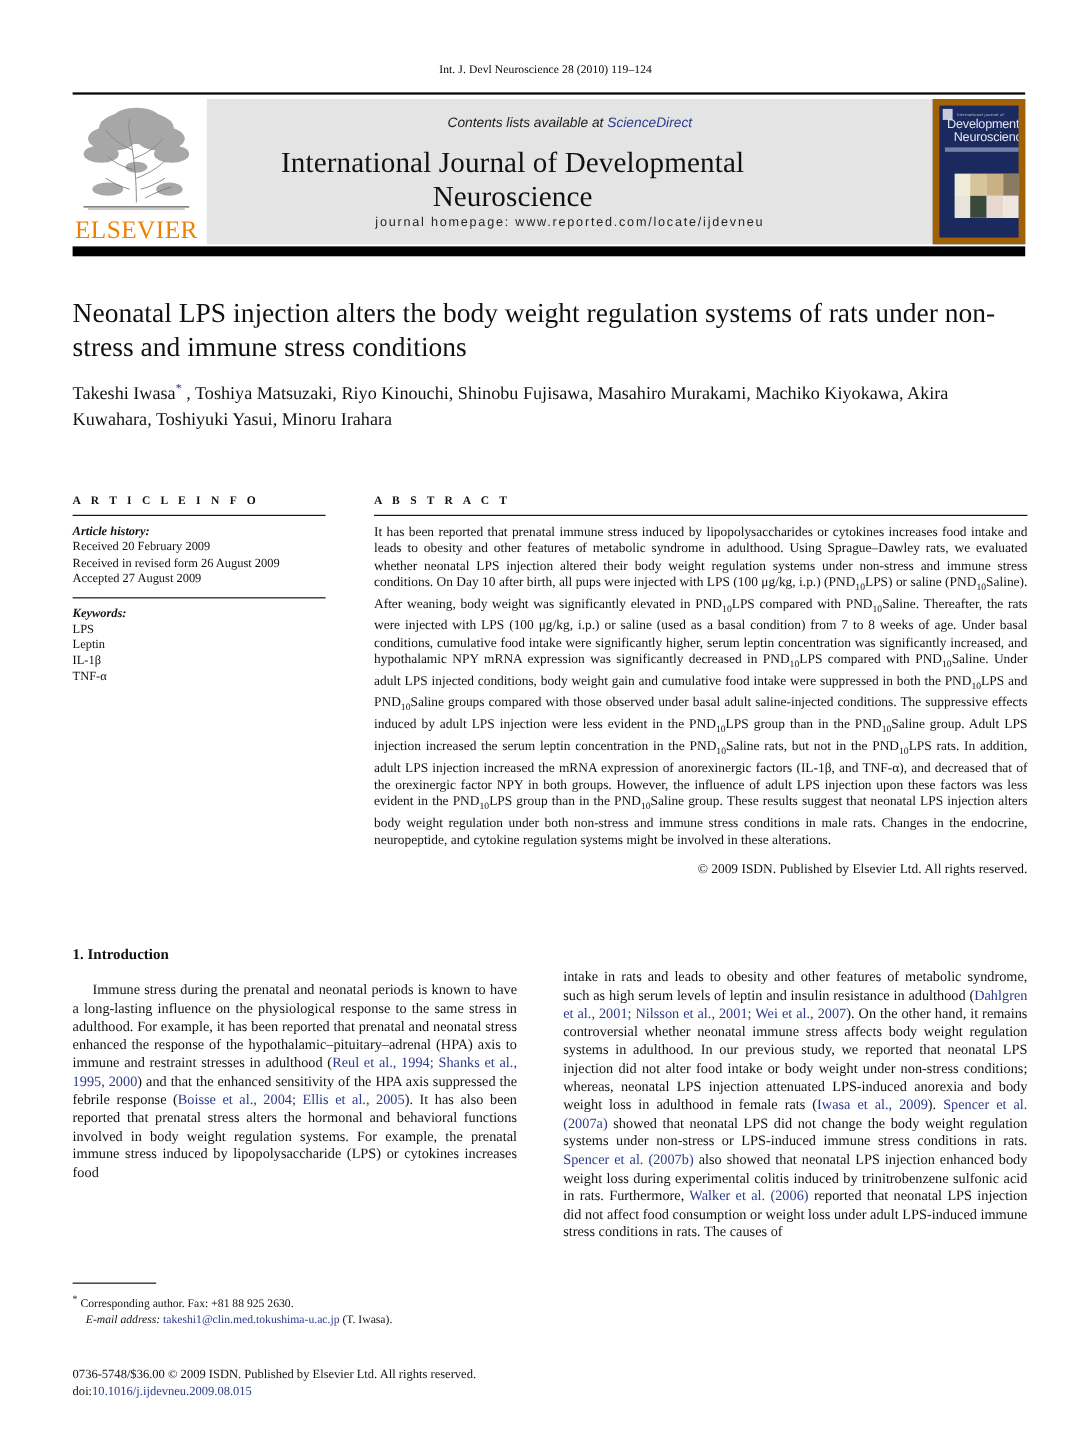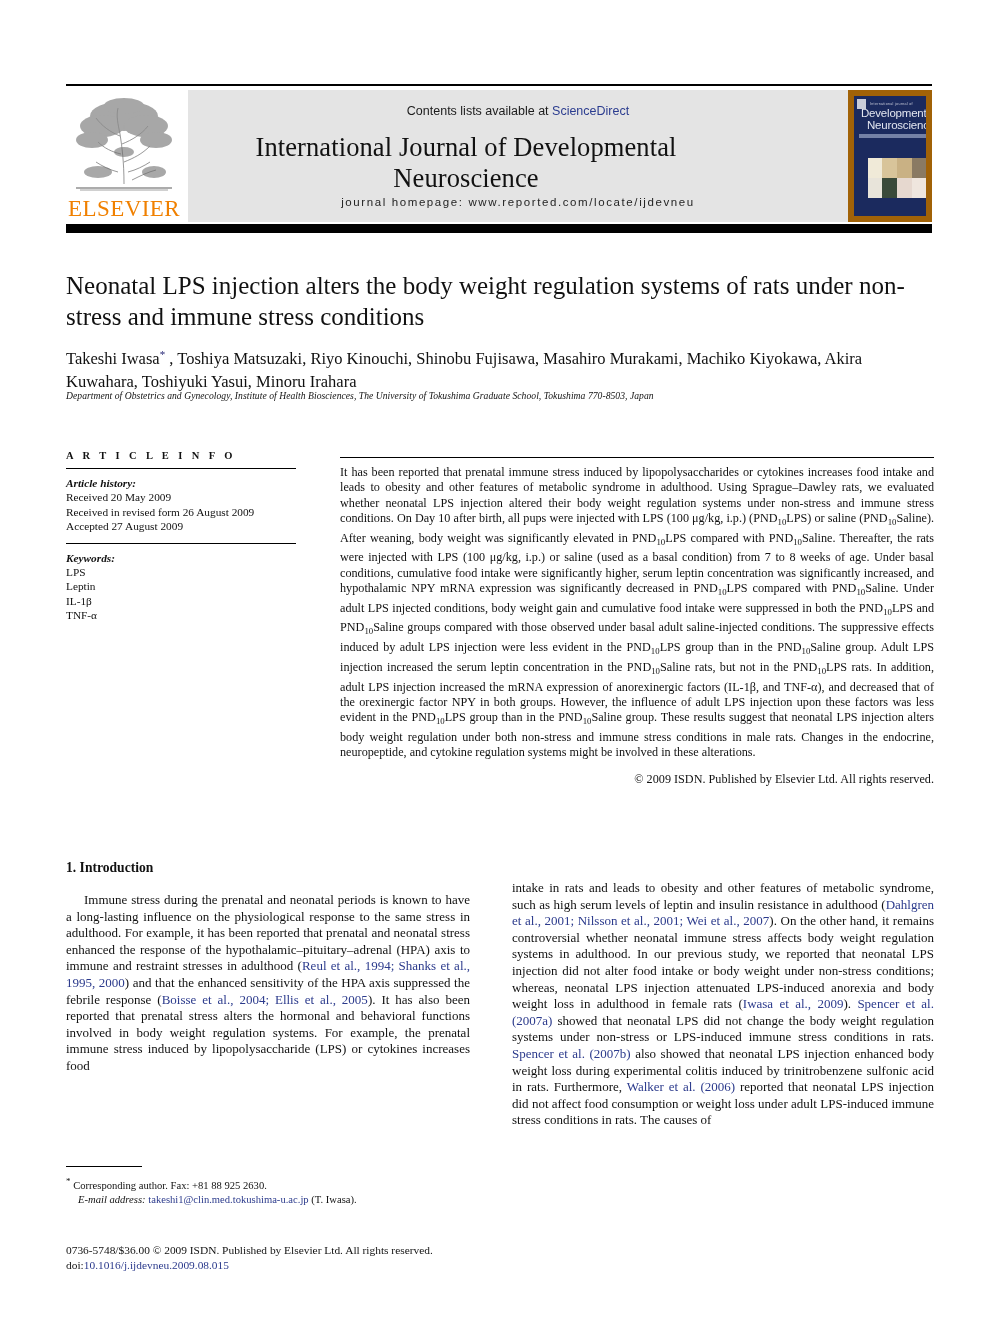--- a/index.html
+++ b/index.html
@@ -80,20 +80,21 @@
     background: #e4e4e4;
   }
   .banner-contents {
     position: absolute;
     left: 0; top: 14px;
     width: 660px;
     text-align: center;
     font-family: "Liberation Sans", sans-serif;
     font-size: 12.5px;
     color: #1b1b1b;
+    font-style: italic;
   }
   .banner-contents .sd-link {
     color: #2b3c8f;
   }
   .banner-title {
     position: absolute;
     left: 0; top: 42px;
     width: 556px;
     text-align: center;
     font-family: "Liberation Serif", serif;
@@ -319,20 +320,21 @@
     line-height: 15px;
     color: #111;
   }
   .doi-link { color: #2b3a8c; }
 </style>
 </head>
 <body>
 
 <div class="page">
 
+  <div class="running-head">Int. J. Devl Neuroscience 28 (2010) 119–124</div>
 
   <div class="masthead">
     <div class="masthead-inner">
 
       <div class="elsevier-logo">
         <div class="tree-box">
           <svg width="108" height="100" viewBox="0 0 108 100" xmlns="http://www.w3.org/2000/svg">
             <g stroke="#6b6b6b" stroke-width="0.7" fill="none">
               <path d="M54 92 C54 70 52 55 50 42 C48 32 46 24 48 16"></path>
               <path d="M50 44 C40 40 32 34 26 26"></path>
@@ -392,42 +394,42 @@
     </div>
   </div>
   <div class="dark-band"></div>
 
   <div class="title">Neonatal LPS injection alters the body weight regulation systems of rats under non-stress and immune stress conditions</div>
 
   <div class="authors">
     <span>Takeshi Iwasa<span class="star">*</span> , Toshiya Matsuzaki, Riyo Kinouchi, Shinobu Fujisawa, Masahiro Murakami, Machiko Kiyokawa, Akira Kuwahara, Toshiyuki Yasui, Minoru Irahara</span>
   </div>
 
-  <div class="affiliation">Department of Obstetrics and Gynecology, Institute of Health Biosciences, The University of Tokushima Graduate School, Tokushima 770-8503, Japan</div>
 
   <div class="info-col">
     <div class="sec-head">A R T I C L E   I N F O</div>
     <div class="rule"></div>
     <div class="info-body">
       <div class="ital">Article history:</div>
-      <div>Received 20 May 2009</div>
+      <div>Received 20 February 2009</div>
       <div>Received in revised form 26 August 2009</div>
       <div>Accepted 27 August 2009</div>
     </div>
     <div class="rule-thin"></div>
     <div class="info-body">
       <div class="ital">Keywords:</div>
       <div>LPS</div>
       <div>Leptin</div>
       <div>IL-1β</div>
       <div>TNF-α</div>
     </div>
   </div>
 
   <div class="abstract-col">
+    <div class="sec-head">A B S T R A C T</div>
     <div class="rule"></div>
     <div class="abstract-body" id="abstract-text">It has been reported that prenatal immune stress induced by lipopolysaccharides or cytokines increases food intake and leads to obesity and other features of metabolic syndrome in adulthood. Using Sprague–Dawley rats, we evaluated whether neonatal LPS injection altered their body weight regulation systems under non-stress and immune stress conditions. On Day 10 after birth, all pups were injected with LPS (100 μg/kg, i.p.) (PND<sub>10</sub>LPS) or saline (PND<sub>10</sub>Saline). After weaning, body weight was significantly elevated in PND<sub>10</sub>LPS compared with PND<sub>10</sub>Saline. Thereafter, the rats were injected with LPS (100 μg/kg, i.p.) or saline (used as a basal condition) from 7 to 8 weeks of age. Under basal conditions, cumulative food intake were significantly higher, serum leptin concentration was significantly increased, and hypothalamic NPY mRNA expression was significantly decreased in PND<sub>10</sub>LPS compared with PND<sub>10</sub>Saline. Under adult LPS injected conditions, body weight gain and cumulative food intake were suppressed in both the PND<sub>10</sub>LPS and PND<sub>10</sub>Saline groups compared with those observed under basal adult saline-injected conditions. The suppressive effects induced by adult LPS injection were less evident in the PND<sub>10</sub>LPS group than in the PND<sub>10</sub>Saline group. Adult LPS injection increased the serum leptin concentration in the PND<sub>10</sub>Saline rats, but not in the PND<sub>10</sub>LPS rats. In addition, adult LPS injection increased the mRNA expression of anorexinergic factors (IL-1β, and TNF-α), and decreased that of the orexinergic factor NPY in both groups. However, the influence of adult LPS injection upon these factors was less evident in the PND<sub>10</sub>LPS group than in the PND<sub>10</sub>Saline group. These results suggest that neonatal LPS injection alters body weight regulation under both non-stress and immune stress conditions in male rats. Changes in the endocrine, neuropeptide, and cytokine regulation systems might be involved in these alterations.</div>
     <div class="abstract-copy">© 2009 ISDN. Published by Elsevier Ltd. All rights reserved.</div>
   </div>
 
   <div class="col-left">
     <div class="h2">1. Introduction</div>
     <p class="para" id="intro-left">Immune stress during the prenatal and neonatal periods is known to have a long-lasting influence on the physiological response to the same stress in adulthood. For example, it has been reported that prenatal and neonatal stress enhanced the response of the hypothalamic–pituitary–adrenal (HPA) axis to immune and restraint stresses in adulthood (<span class="ref">Reul et al., 1994; Shanks et al., 1995, 2000</span>) and that the enhanced sensitivity of the HPA axis suppressed the febrile response (<span class="ref">Boisse et al., 2004; Ellis et al., 2005</span>). It has also been reported that prenatal stress alters the hormonal and behavioral functions involved in body weight regulation systems. For example, the prenatal immune stress induced by lipopolysaccharide (LPS) or cytokines increases food</p>
   </div>
 

